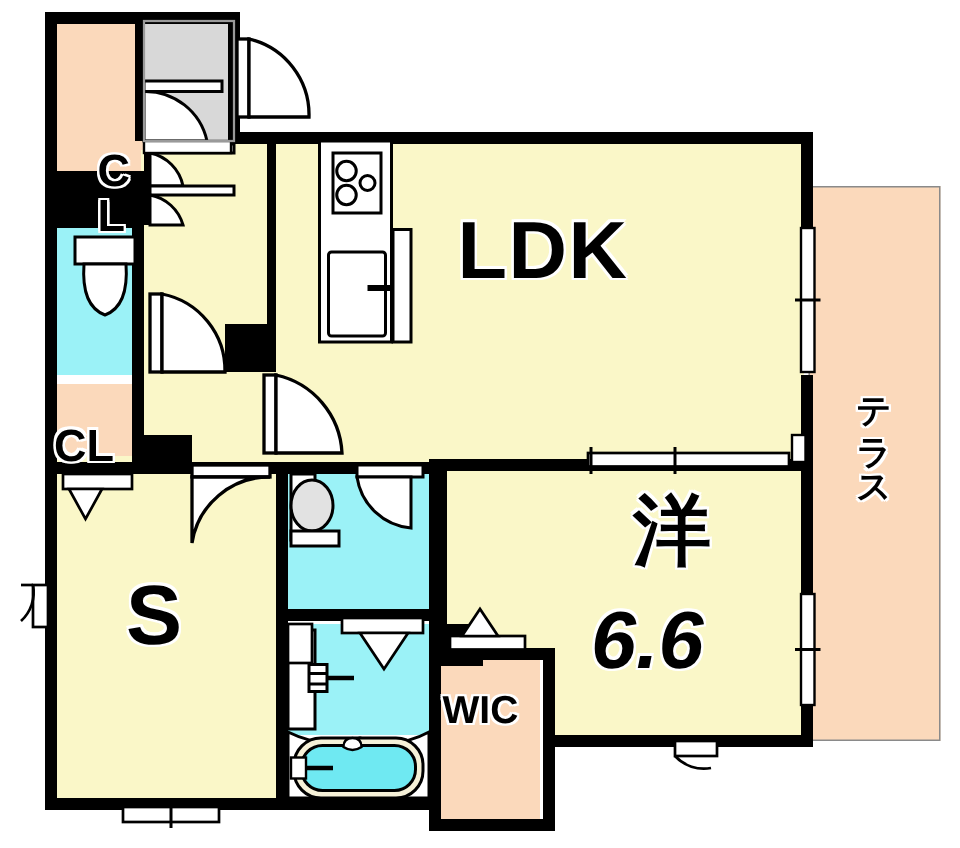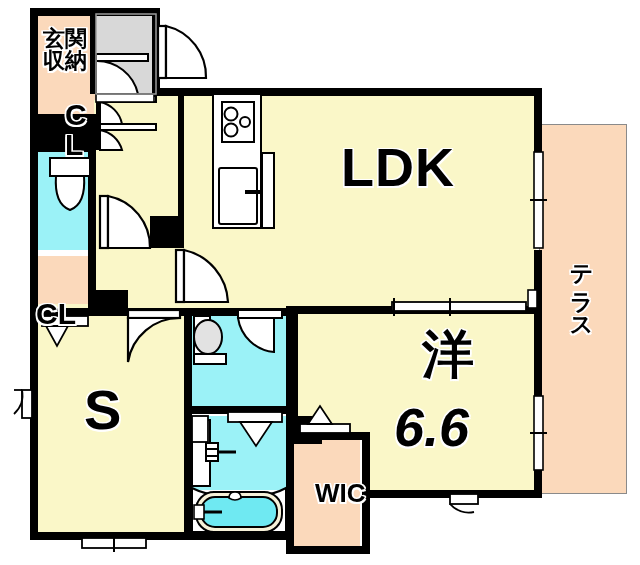--- a/index.html
+++ b/index.html
@@ -274,31 +274,30 @@
     <g stroke="#9a9a9a" stroke-width="1.5" fill="none">
       <rect x="96" y="14" width="60" height="80"></rect>
     </g>
 
     <g stroke="#000" stroke-width="1.8" fill="#fff">
       <rect x="192" y="416" width="16" height="26"></rect>
     </g>
 
   </svg>
 
-  <div class="label lbl-genkan" style="left:37px; top:28px; width:56px; text-align:center;"><span>玄関</span><br><span>収納</span></div>
 
   <div class="label lbl-cl" style="left:65px; top:100px; line-height:1.0;"><span>C
 L</span></div>
 
-  <div class="label lbl-cl" style="left:36px; top:283px;margin-top:16px;"><span>CL</span></div>
-
-  <div class="label lbl-ldk" style="left:305px; top:140px;margin-left:36px;"><span>LDK</span></div>
+  <div class="label lbl-cl" style="left:36px; top:283px;"><span>CL</span></div>
+
+  <div class="label lbl-ldk" style="left:305px; top:140px;"><span>LDK</span></div>
 
   <div class="label lbl-s" style="left:84px; top:382px;"><span>S</span></div>
 
   <div class="label lbl-yo" style="left:422px; top:328px;"><span>洋</span></div>
   <div class="label lbl-num" style="left:394px; top:400px;font-style:italic;"><span>6.6</span></div>
 
-  <div class="label lbl-wic" style="left:295px; top:480px;padding-left:20px;"><span>WIC</span></div>
+  <div class="label lbl-wic" style="left:295px; top:460px;"><span>WIC</span></div>
 
   <div class="label lbl-terasu" style="left:568px; top:250px;"><span>テラス</span></div>
 
 </div>
 
 </body></html>

